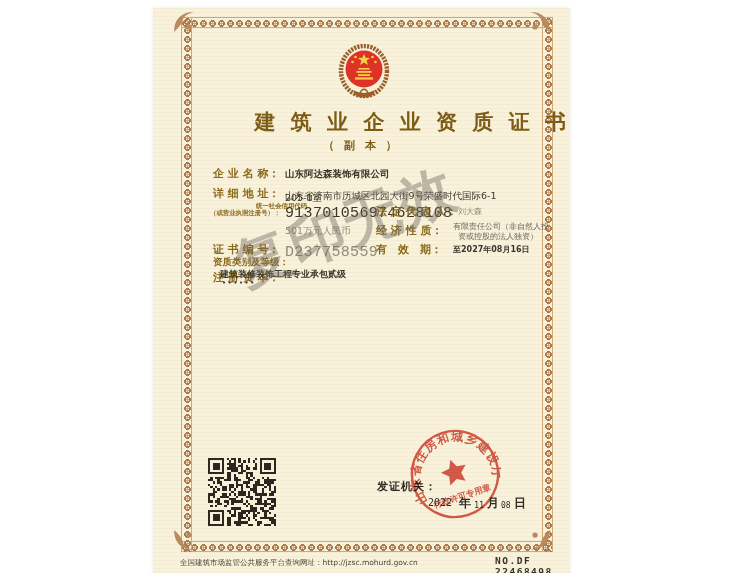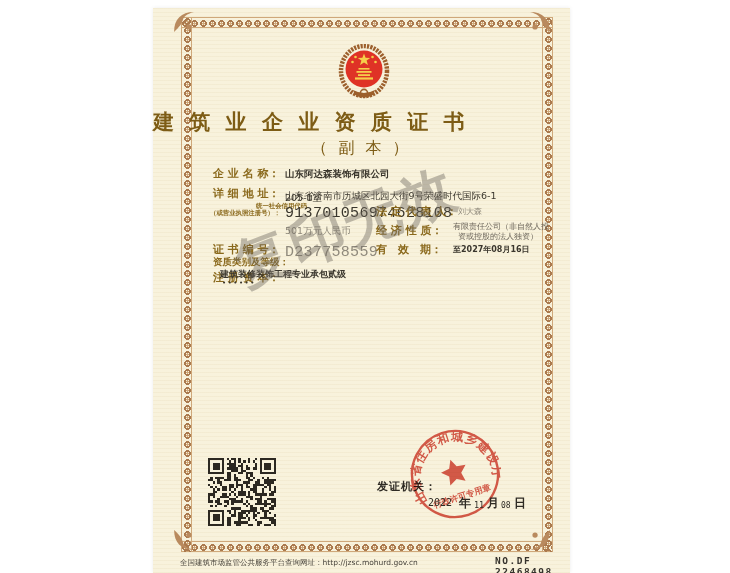--- a/index.html
+++ b/index.html
@@ -36,24 +36,24 @@
   .corner svg { width:100%; height:100%; }
   .corner.tl { left:20px; top:3px; }
   .corner.tr { left:376px; top:3px; transform:scaleX(-1); }
   .corner.bl { left:20px; top:521px; transform:scaleY(-1); }
   .corner.br { left:376px; top:521px; transform:scale(-1,-1); }
 
   
   .emblem { position:absolute; left:180px; top:36px; width:62px; height:58px; }
 
   
-  .title { position:absolute; top:100px; left:0; width:100%; text-align:left;
+  .title { position:absolute; top:100px; left:0; width:100%; text-align:right;
     font-size:21px; font-weight:bold; letter-spacing:4px; color:var(--title-gold); }
   .subtitle { position:absolute; top:130px; left:0; width:100%; text-align:center;
-    font-size:16px; font-weight:normal; letter-spacing:3px; color:var(--title-gold); }
+    font-size:11px; font-weight:bold; letter-spacing:3px; color:var(--title-gold); }
 
   
   .lab { position:absolute; font-size:11px; font-weight:bold; color:var(--label-gold); white-space:nowrap; }
   .lab.small { font-size:6.4px; line-height:7.5px; letter-spacing:0; }
   .val { position:absolute; font-size:9.5px; color:var(--text-dark); white-space:nowrap; }
   .val.mono { font-family:Liberation Mono, monospace; font-size:15px; letter-spacing:.3px; }
   .val.faded { color:var(--text-faded); }
   .val.sm { font-size:8px; }
   .dots { position:absolute; font-size:7px; letter-spacing:1.5px; color:var(--text-dark); }
 

